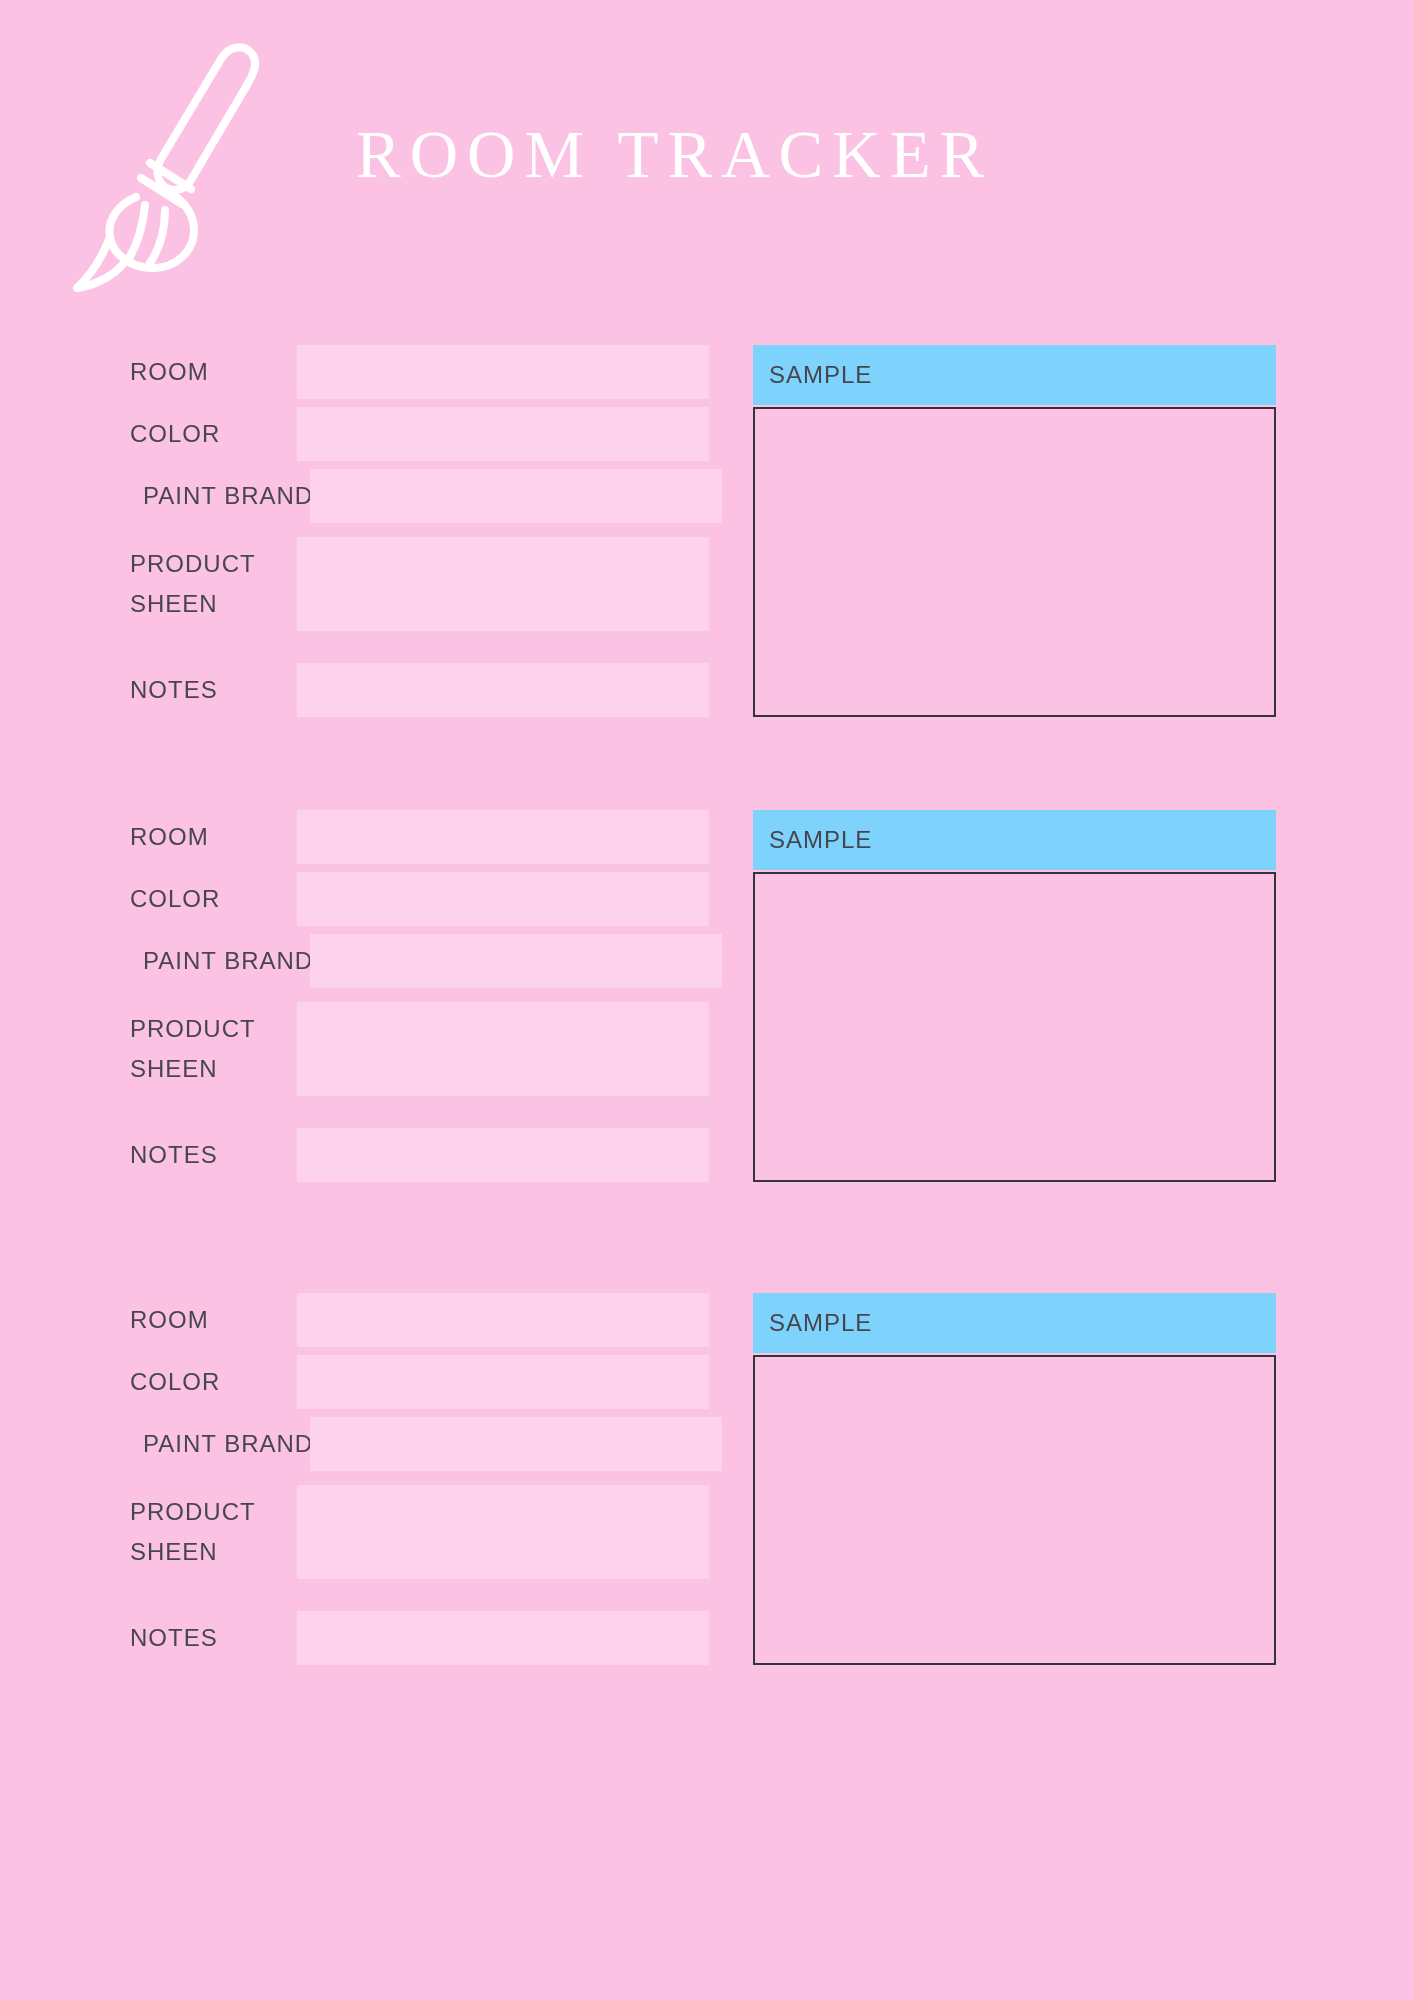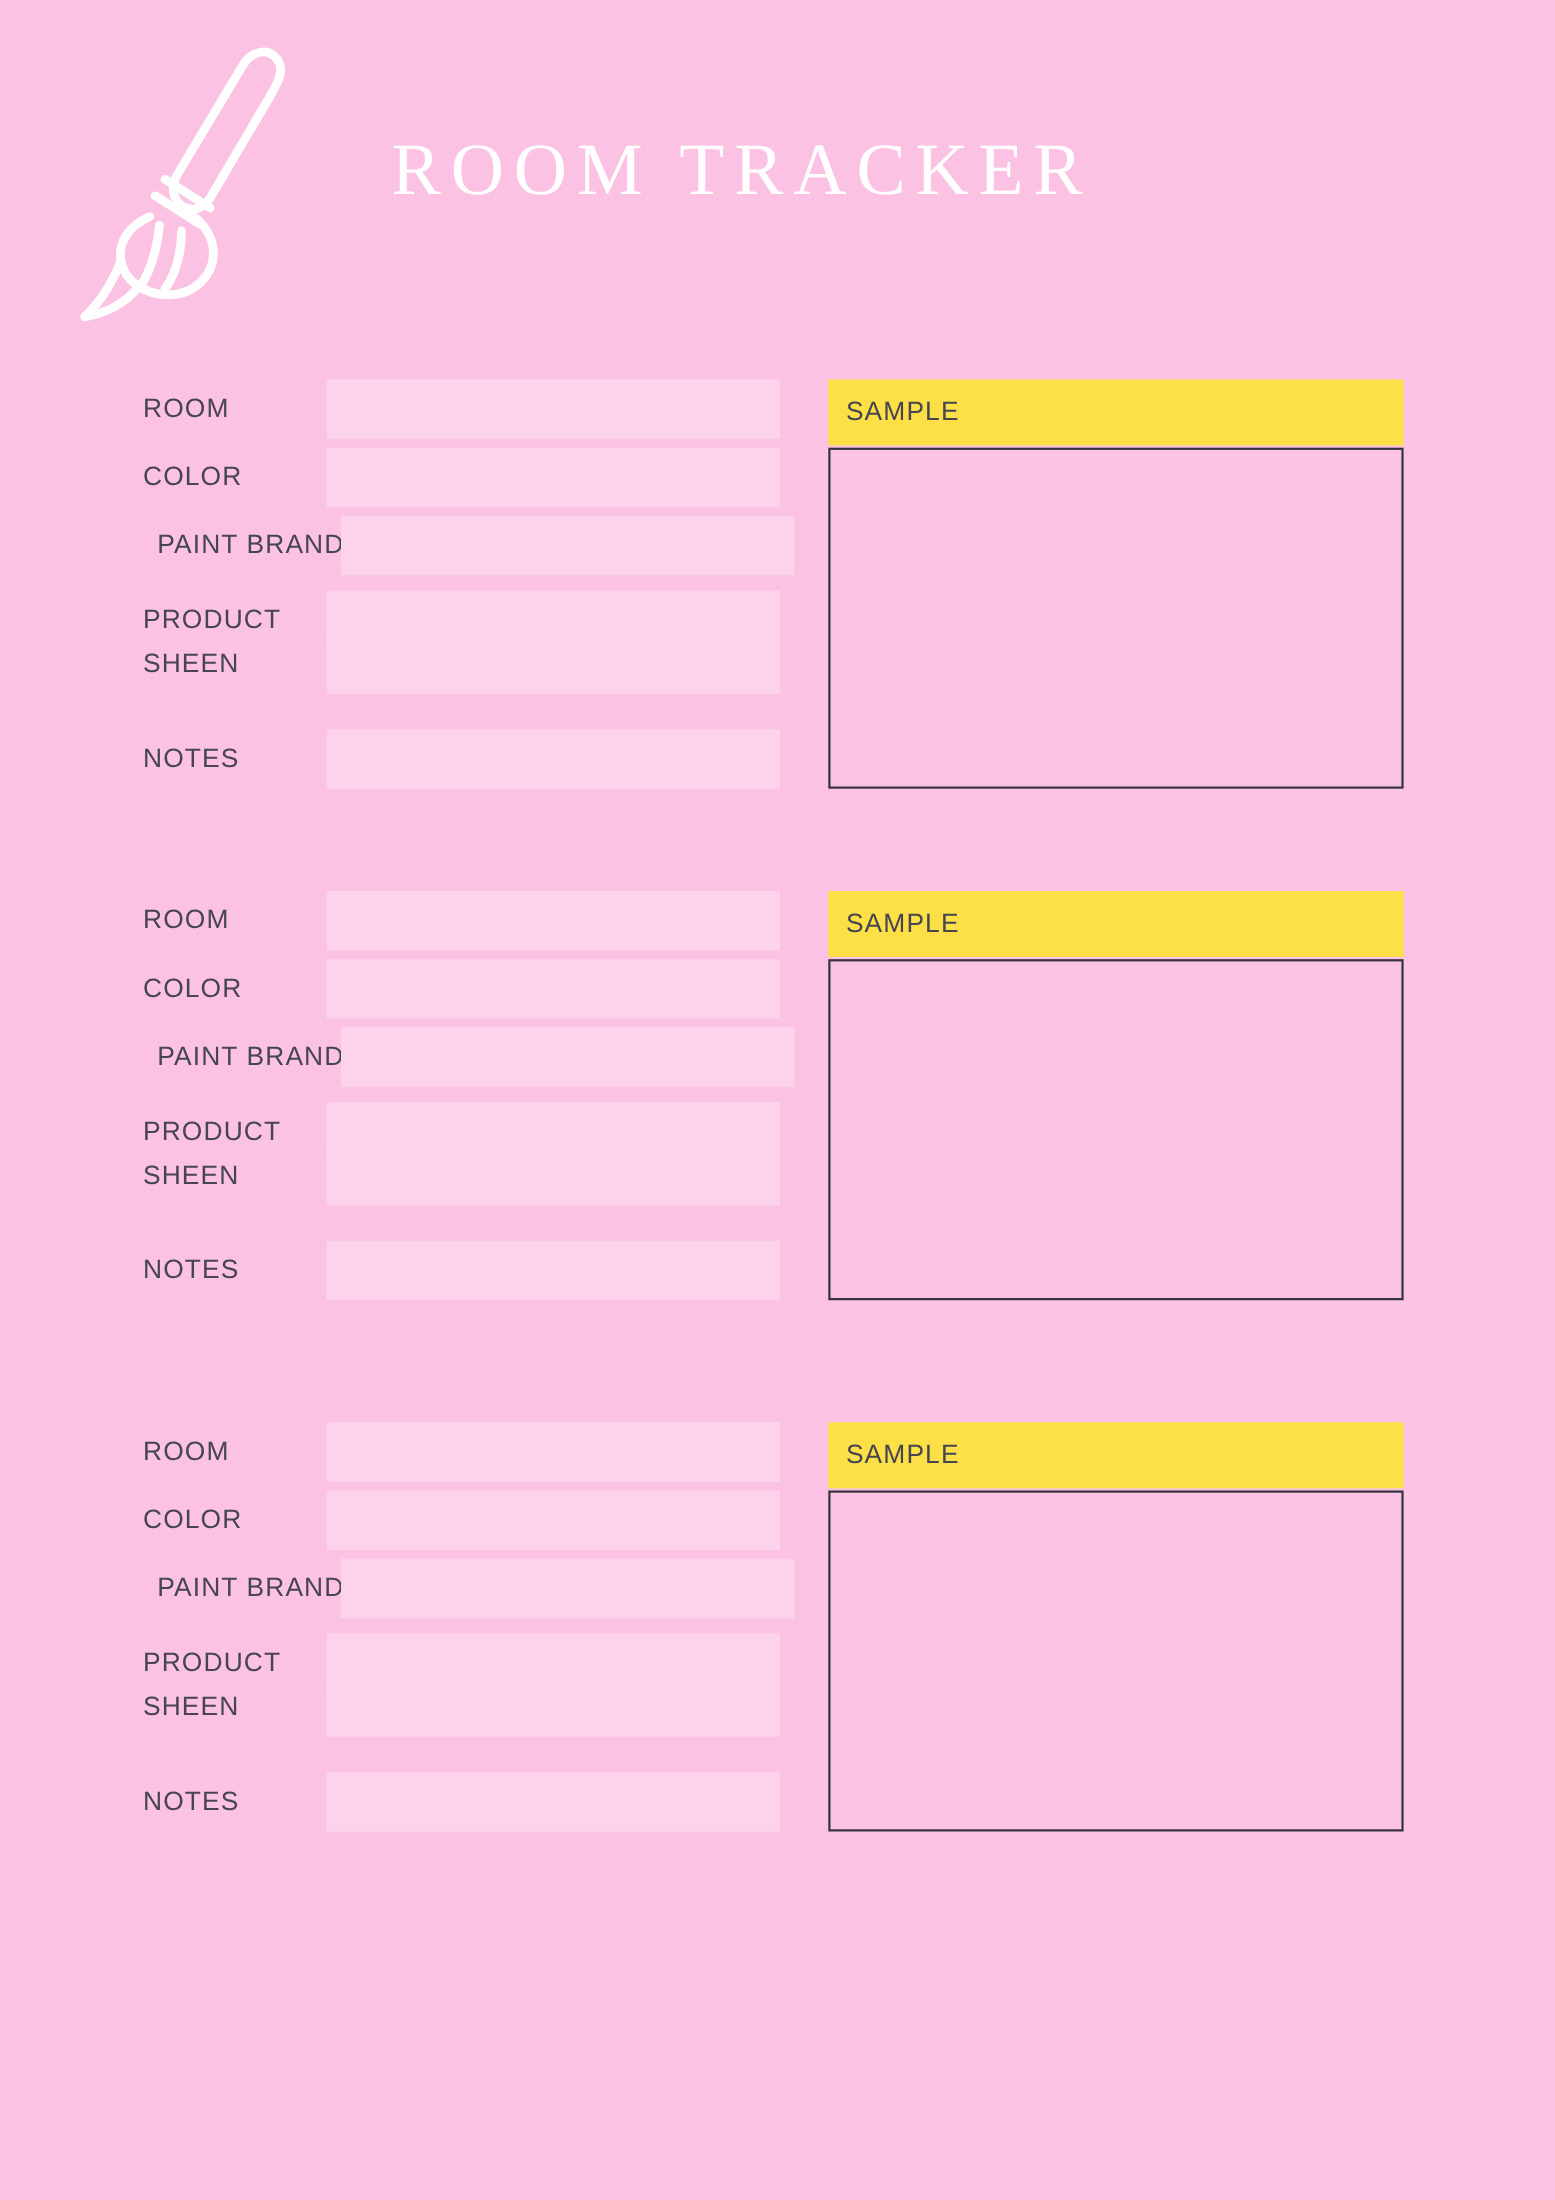--- a/index.html
+++ b/index.html
@@ -78,21 +78,21 @@
     top: 0;
     width: 523px;
     height: 372px;
   }
   .sample-strip {
     position: absolute;
     left: 0;
     top: 0;
     width: 523px;
     height: 60px;
-    background: #fde047;
+    background: #7dd3fc;
     display: flex;
     align-items: center;
     padding-left: 16px;
   }
   .sample-strip .sample-label {
     font-size: 24px;
     letter-spacing: 1px;
     color: #474650;
   }
   .sample-box {

